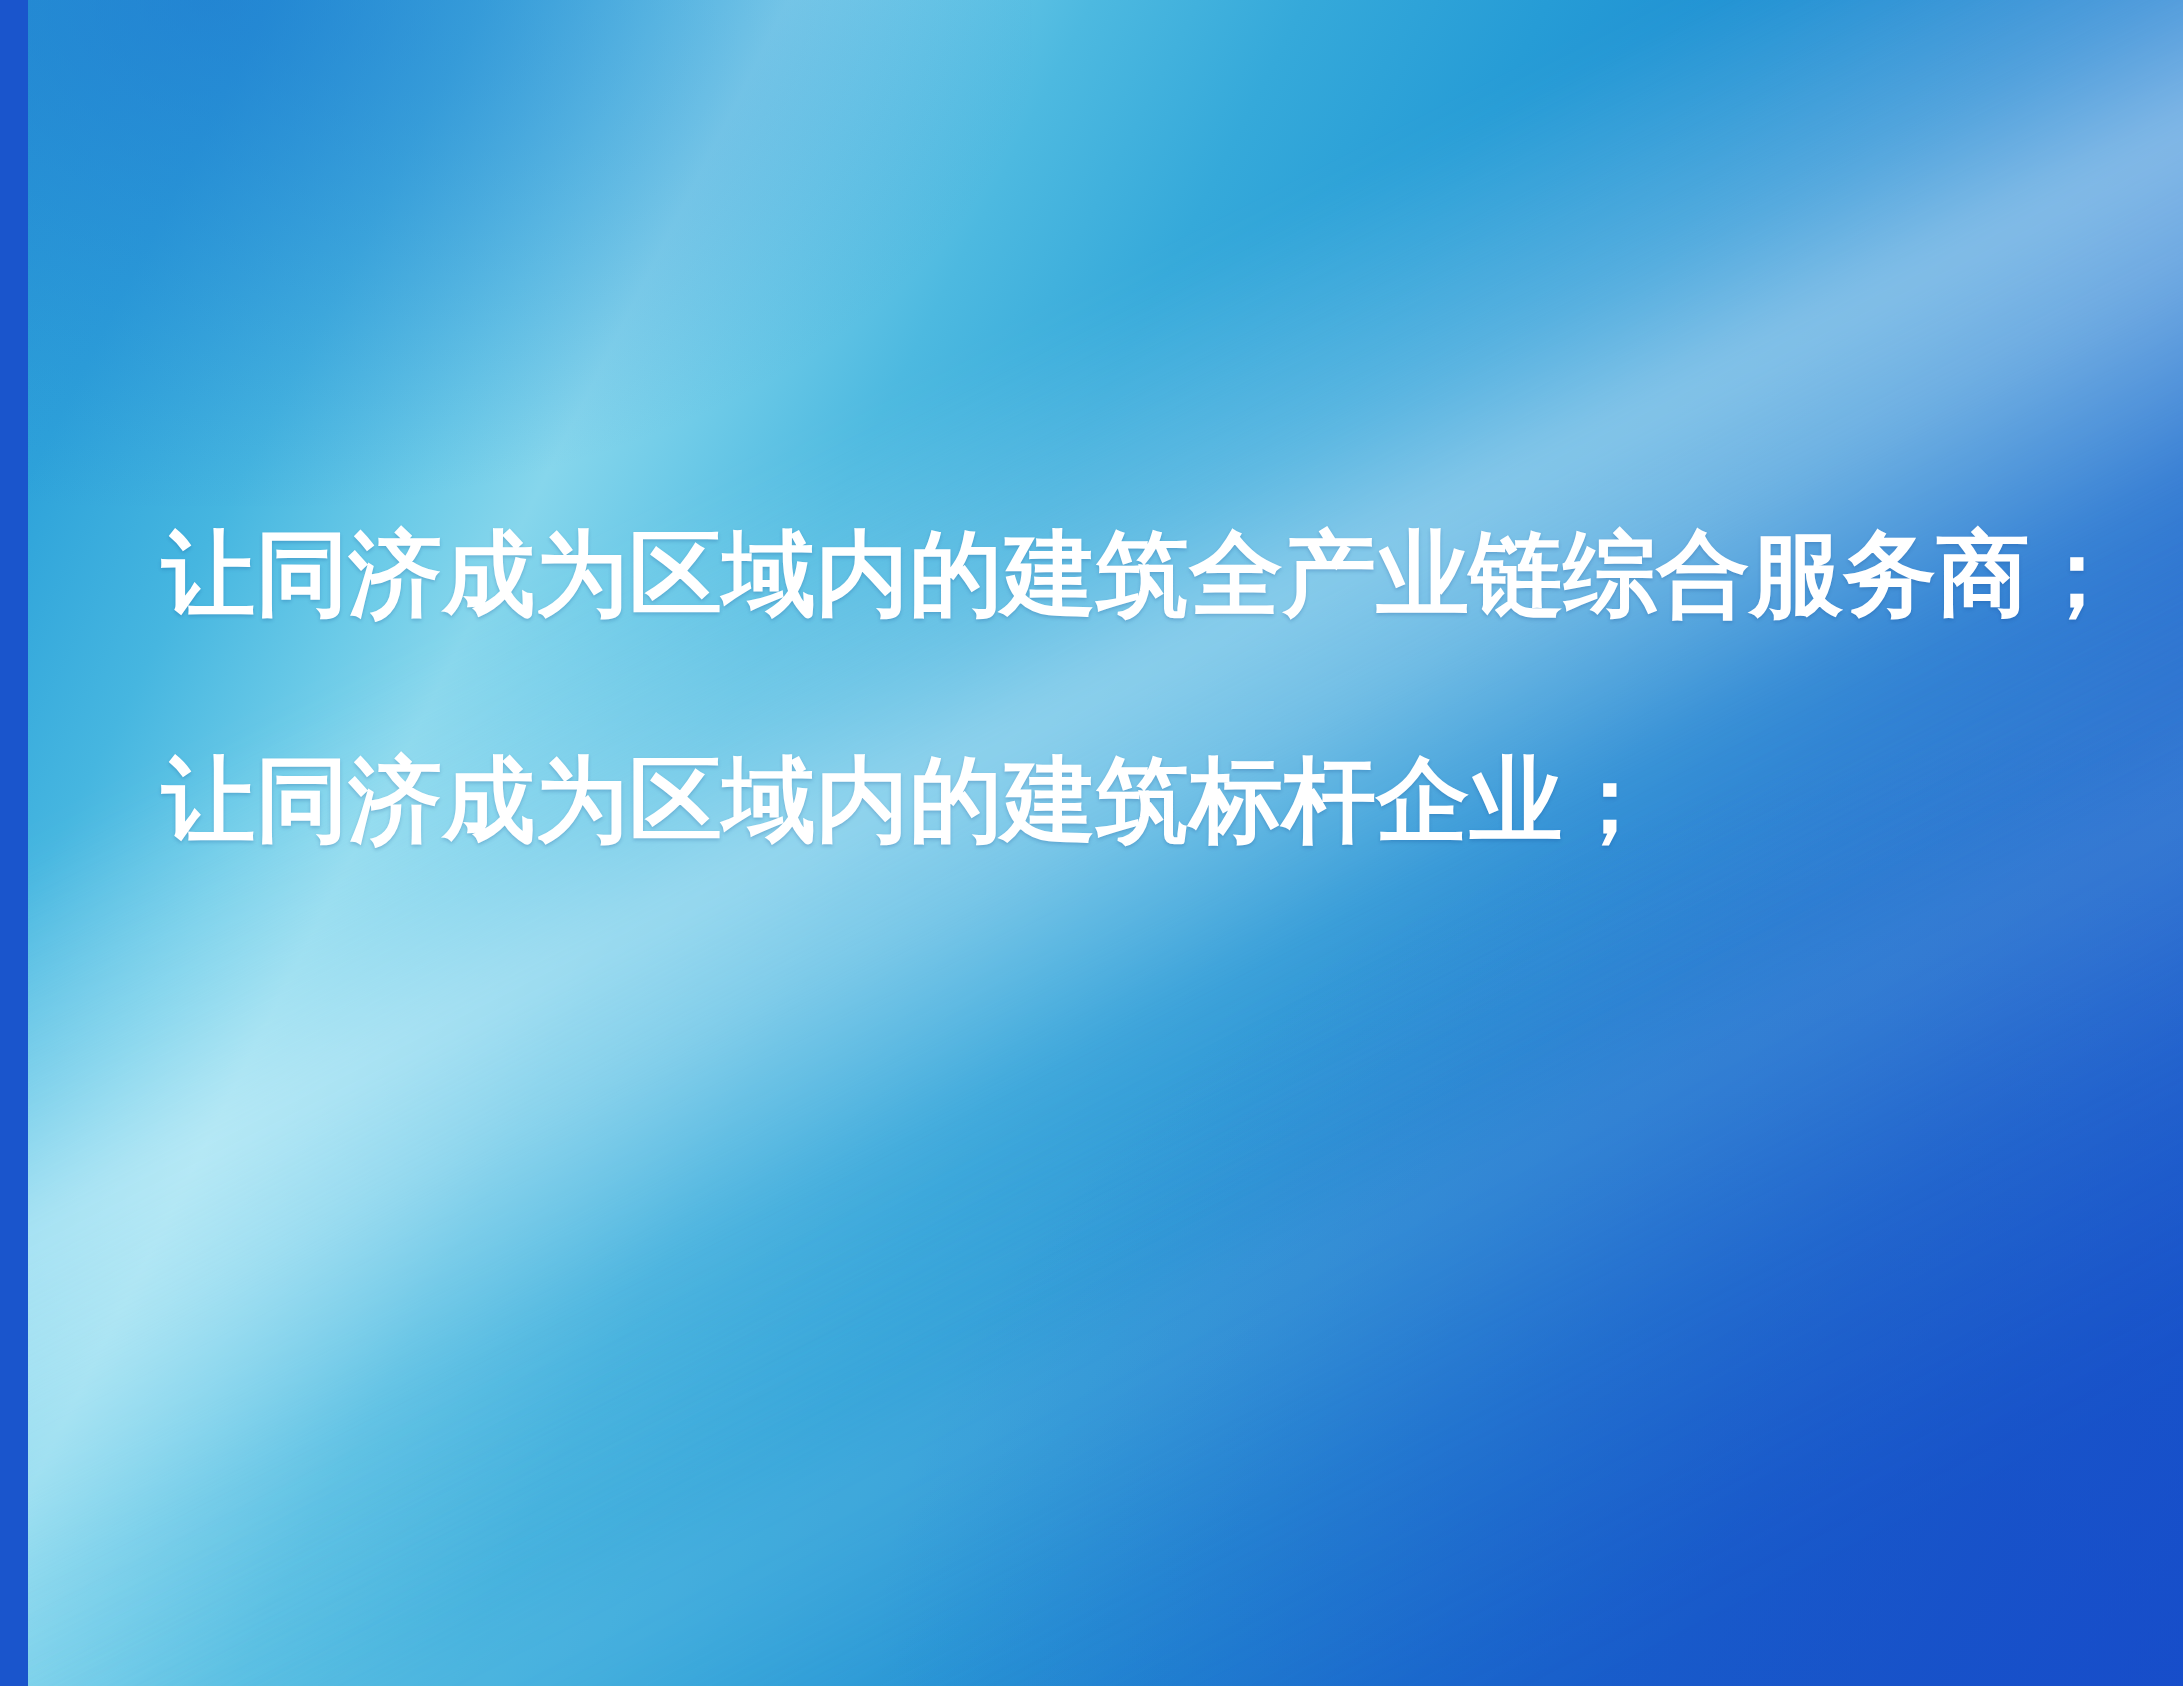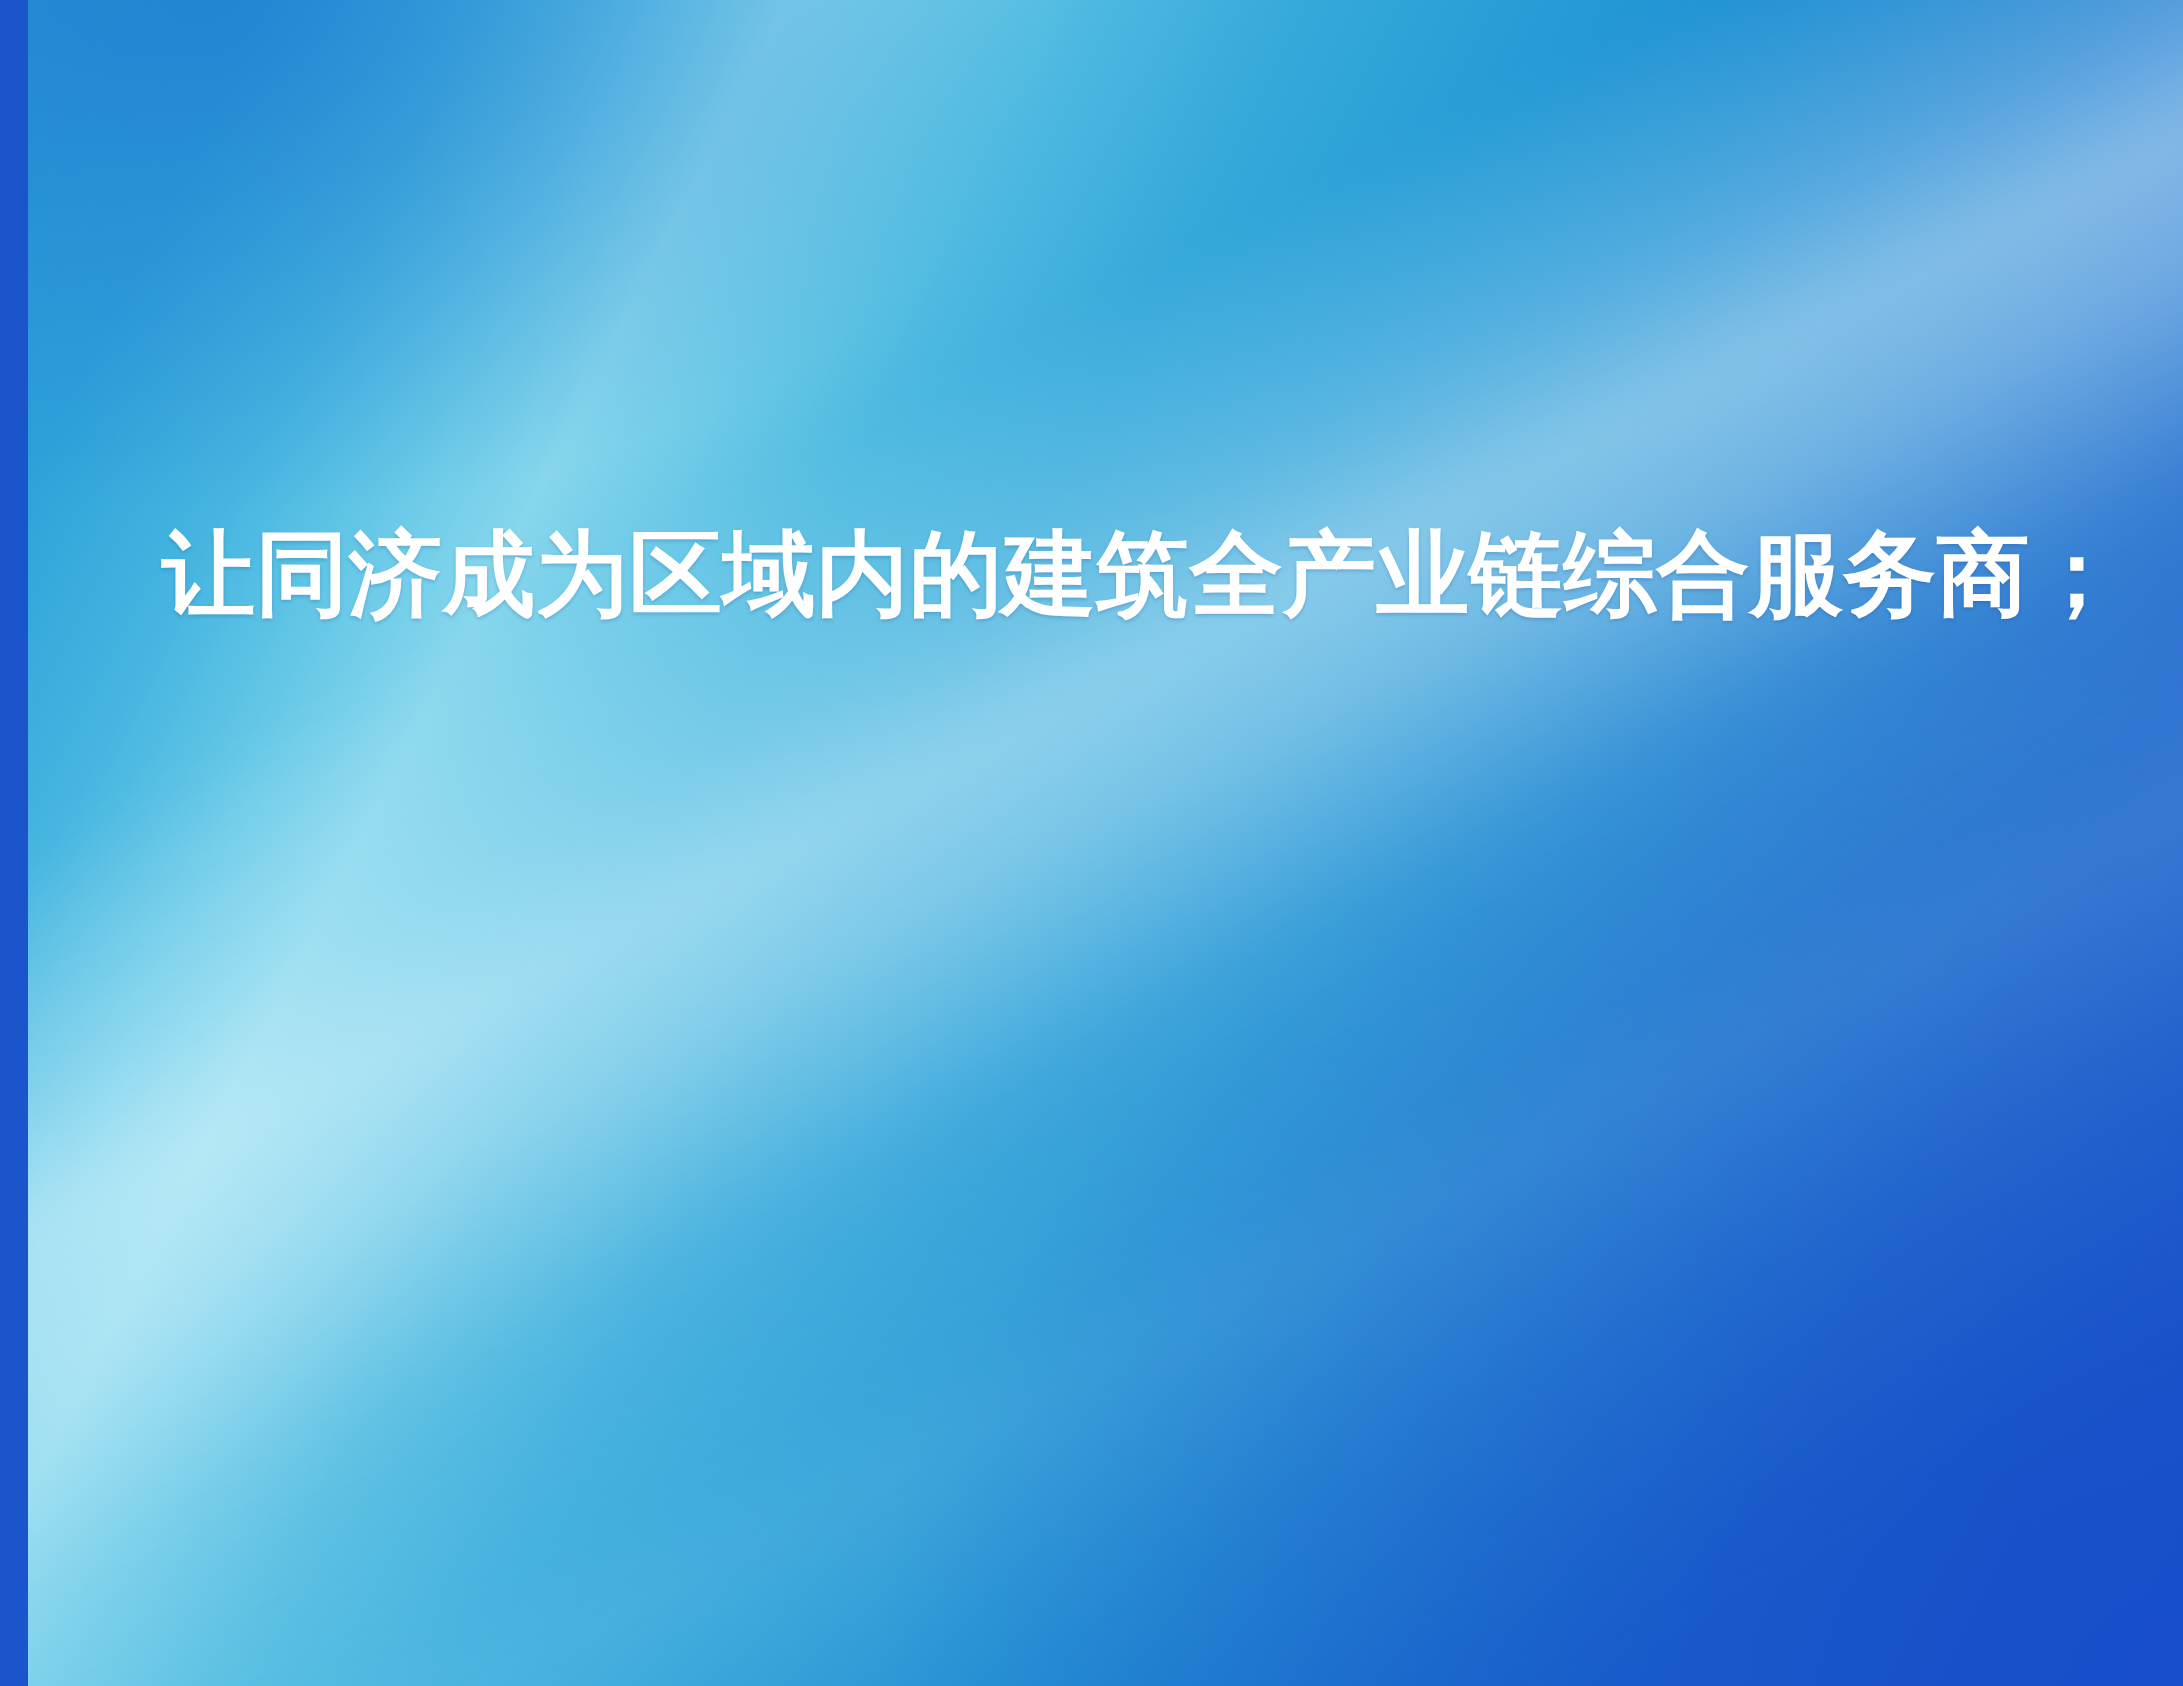--- a/index.html
+++ b/index.html
@@ -108,16 +108,17 @@
 
 <div id="slide">
 
   <div id="corner-shade-tl"></div>
   <div id="glow-band-secondary"></div>
   <div id="glow-band-main"></div>
   <div id="corner-shade-br"></div>
 
   <div id="text-block">
     <div class="slide-line">让同济成为区域内的建筑全产业链综合服务商；</div>
+    <div class="slide-line">让同济成为区域内的建筑标杆企业；</div>
   </div>
 
 </div>
 
 
 </body></html>

